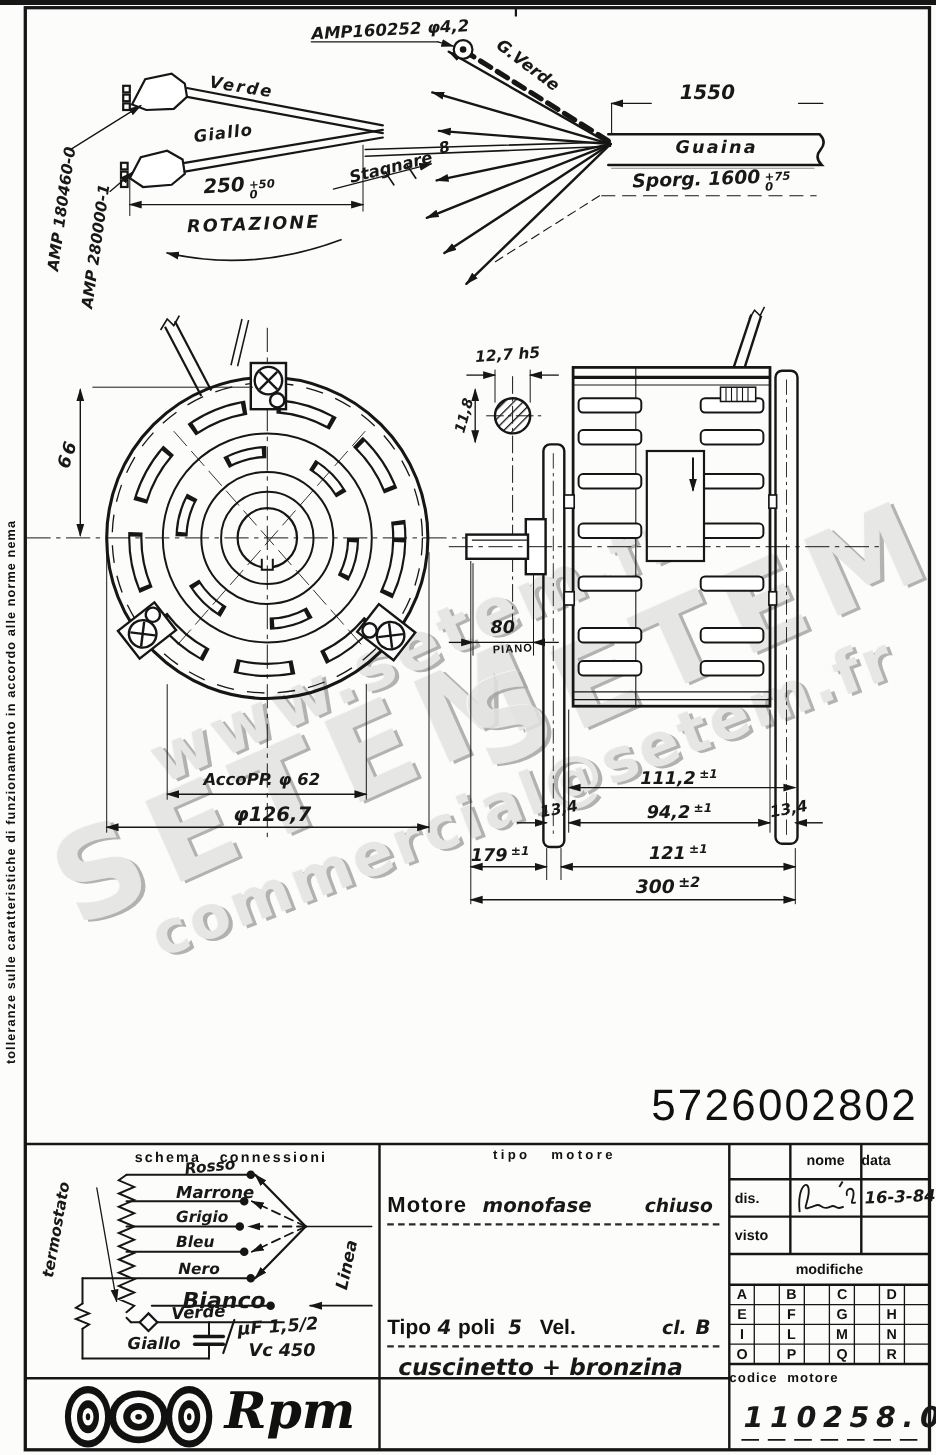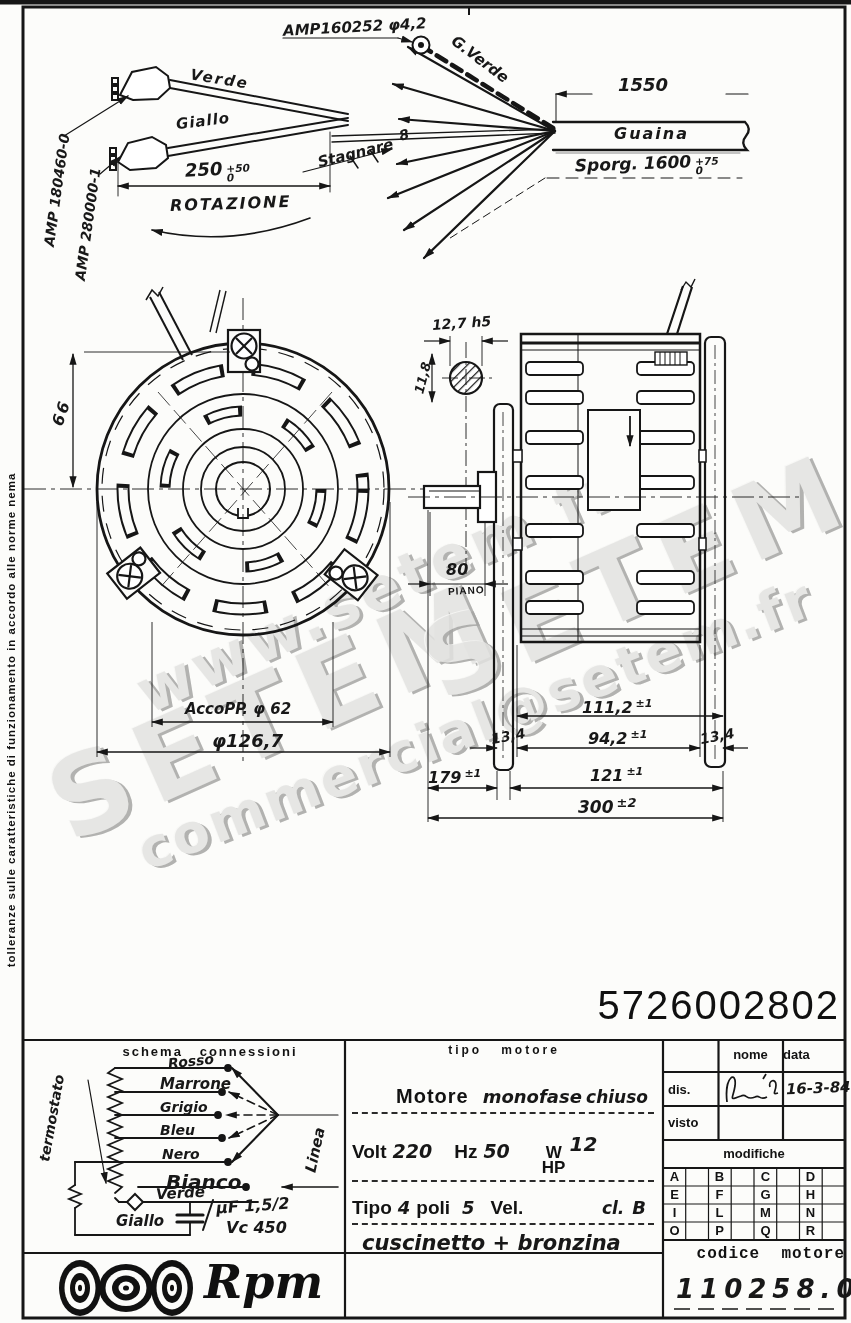--- a/index.html
+++ b/index.html
@@ -353,52 +353,41 @@
   <div class="lb hw" style="left:428px;top:768px;font-size:16px;">
     <span>179</span><span class="sup">±1</span>
   </div>
   <div class="lb hw" style="left:590px;top:766px;font-size:16px;">
     <span>121</span><span class="sup">±1</span>
   </div>
   <div class="lb hw" style="left:578px;top:796px;font-size:17px;">
     <span>300</span><span class="sup" style="font-size:13px;">±2</span>
   </div>
 
-  <div class="lb num" style="left:592px;top:984px;width:248px;text-align:right;font-size:40px;">5726002802</div>
+  <div class="lb num" style="left:592px;top:984px;width:248px;font-size:40px;">5726002802</div>
 
   <div class="lb st" style="left:23px;top:1045px;width:374px;text-align:center;font-size:13px;letter-spacing:2px;white-space:pre;">schema   connessioni</div>
   <div class="lb hw" style="left:168px;top:1054px;font-size:14px;transform:rotate(-6deg);">Rosso</div>
   <div class="lb hw" style="left:160px;top:1077px;font-size:15px;">Marrone</div>
   <div class="lb hw" style="left:160px;top:1100px;font-size:14px;">Grigio</div>
   <div class="lb hw" style="left:160px;top:1123px;font-size:14px;">Bleu</div>
   <div class="lb hw" style="left:162px;top:1147px;font-size:14px;">Nero</div>
   <div class="lb hw" style="left:166px;top:1172px;font-size:20px;">Bianco</div>
   <div class="lb hw" style="left:156px;top:1186px;font-size:15px;transform:rotate(-3deg);">Verde</div>
   <div class="lb hw" style="left:116px;top:1214px;font-size:15px;">Giallo</div>
   <div class="lb hw" style="left:52px;top:1118px;font-size:14px;transform:translate(-50%,-50%) rotate(-80deg);">termostato</div>
   <div class="lb hw" style="left:316px;top:1150px;font-size:15px;transform:translate(-50%,-50%) rotate(-78deg);">Linea</div>
   <div class="lb hw" style="left:216px;top:1198px;font-size:16px;transform:rotate(-4deg);">μF 1,5/2</div>
   <div class="lb hw" style="left:226px;top:1220px;font-size:16px;">Vc 450</div>
 
   <div class="lb st" style="left:345px;top:1044px;width:318px;text-align:center;font-size:12px;letter-spacing:3px;white-space:pre;">tipo   motore</div>
   <div class="lb row" style="left:352px;top:1086px;width:302px;">
-    <span class="st" style="font-size:20px;letter-spacing:1px;margin-left:44px;">Motore</span>
+    <span class="st" style="font-size:20px;letter-spacing:1px;">Motore</span>
     <span class="hw" style="font-size:18px;margin-left:14px;">monofase</span>
     <span class="hw" style="font-size:17px;margin-left:auto;margin-right:6px;">chiuso</span>
-  </div>
-  <div class="lb row" style="left:352px;top:1141px;width:302px;">
-    <span class="st" style="font-size:19px;">Volt</span>
-    <span class="hw" style="font-size:19px;margin-left:6px;">220</span>
-    <span class="st" style="font-size:19px;margin-left:22px;">Hz</span>
-    <span class="hw" style="font-size:19px;margin-left:6px;">50</span>
-    <span class="stk st" style="margin-left:32px;font-size:17px;">
-      <span>W</span>
-      <span>HP</span>
-    </span>
-    <span class="hw" style="font-size:20px;margin-left:4px;position:relative;top:-7px;">12</span>
   </div>
   <div class="lb row" style="left:352px;top:1198px;width:302px;">
     <span class="st" style="font-size:19px;">Tipo</span>
     <span class="hw" style="font-size:18px;margin-left:6px;">4</span>
     <span class="st" actable="false" style="font-size:19px;margin-left:6px;">poli</span>
     <span class="hw" style="font-size:18px;margin-left:12px;">5</span>
     <span class="st" style="font-size:19px;margin-left:16px;">Vel.</span>
     <span class="hw" style="font-size:17px;margin-left:auto;">cl.</span>
     <span class="hw" style="font-size:18px;margin-left:8px;margin-right:8px;">B</span>
   </div>
@@ -421,17 +410,17 @@
   <div class="lb st" style="left:799px;top:1188px;width:23px;text-align:center;font-size:13px;">H</div>
   <div class="lb st" style="left:663px;top:1206px;width:23px;text-align:center;font-size:13px;">I</div>
   <div class="lb st" style="left:708px;top:1206px;width:23px;text-align:center;font-size:13px;">L</div>
   <div class="lb st" style="left:754px;top:1206px;width:23px;text-align:center;font-size:13px;">M</div>
   <div class="lb st" style="left:799px;top:1206px;width:23px;text-align:center;font-size:13px;">N</div>
   <div class="lb st" style="left:663px;top:1224px;width:23px;text-align:center;font-size:13px;">O</div>
   <div class="lb st" style="left:708px;top:1224px;width:23px;text-align:center;font-size:13px;">P</div>
   <div class="lb st" style="left:754px;top:1224px;width:23px;text-align:center;font-size:13px;">Q</div>
   <div class="lb st" style="left:799px;top:1224px;width:23px;text-align:center;font-size:13px;">R</div>
 
-  <div class="lb st" style="left:663px;top:1246px;width:182px;text-align:right;font-size:16px;letter-spacing:1px;white-space:pre;font-family:Liberation Mono, monospace;">codice  motore</div>
+  <div class="lb st" style="left:663px;top:1246px;width:182px;text-align:left;font-size:12px;letter-spacing:1px;white-space:pre;">codice  motore</div>
   <div class="lb hw" style="left:676px;top:1276px;font-size:26px;letter-spacing:6px;">110258.00</div>
 
   <div class="lb" style="left:204px;top:1258px;font-family:'DejaVu Serif',serif;font-style:italic;font-weight:bold;font-size:46px;color:#101010;">Rpm</div>
 </div>
 
 </body></html>

